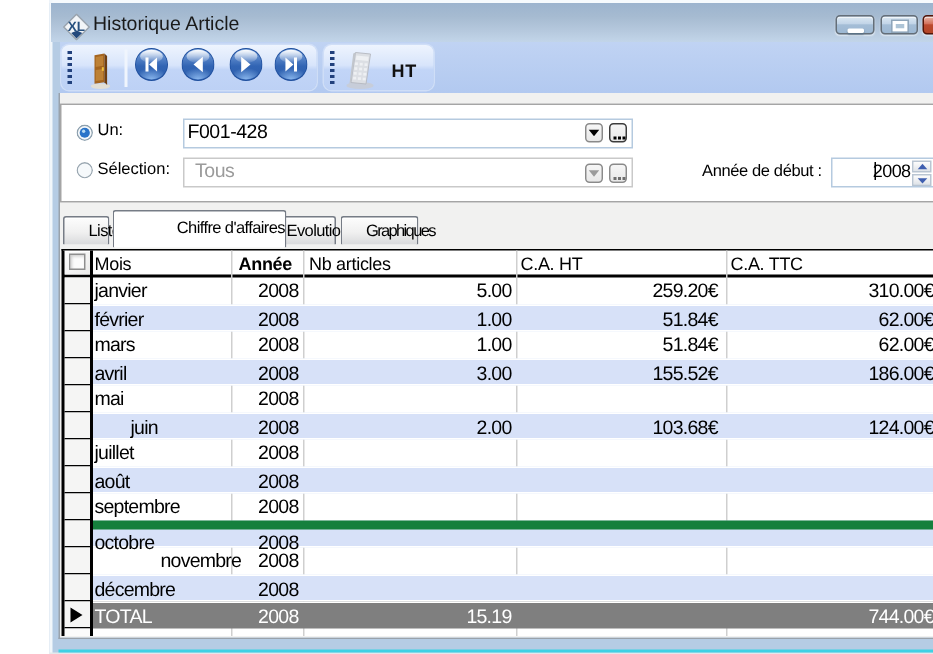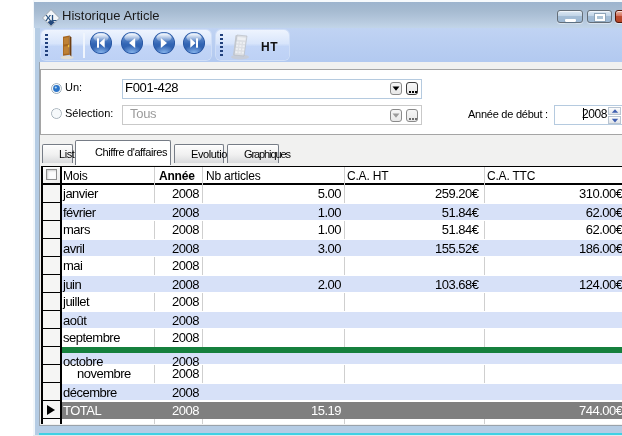--- a/index.html
+++ b/index.html
@@ -208,21 +208,21 @@
             <path d="M2.8 4.8 L9.2 4.8 L6 1.2 Z" fill="#3f5fb0"></path>
           </svg>
         </div>
       <div class="spinb" style="left:567px;top:45.5px;">
           <svg width="12" height="7" viewBox="0 0 12 7">
             <path d="M2.8 1.8 L9.2 1.8 L6 5.4 Z" fill="#3f5fb0"></path>
           </svg>
         </div>
     </div>
     <div class="tab" style="left:2px;top:82px;width:31px;height:19px;line-height:18px;z-index:1;">Liste</div>
-    <div class="tab" id="tabsel" style="left:35px;top:78px;width:96px;height:25px;line-height:22px;">Chiffre d'affaires</div>
+    <div class="tab" id="tabsel" style="left:35px;top:78px;width:116px;height:25px;line-height:22px;text-align:right;">Chiffre d'affaires</div>
     <div class="tab" style="left:134px;top:82px;width:50px;height:19px;line-height:18px;z-index:1;">Evolution</div>
     <div class="tab" style="left:187px;top:82px;width:52px;height:19px;line-height:18px;z-index:1;letter-spacing:-1.1px;">Graphiques</div>
     <div id="table">
       <div style="position:absolute;left:1px;top:1px;width:601px;height:15px;background:#fff;"></div>
       <div style="position:absolute;left:0;top:16px;width:603px;height:2px;background:#000;"></div>
       <div style="position:absolute;left:1px;top:1px;width:17px;height:15px;background:linear-gradient(135deg,#fdfdfd,#ebebea);"></div>
       <div style="position:absolute;left:4px;top:2px;width:11px;height:11px;background:#fcfcfc;border:1px solid #8e8e8e;box-shadow:inset 1px 1px 2px #cfcfcf;"></div>
       <div class="hdr" style="left:21px;">Mois</div>
       <div class="hdr" style="left:117px;font-weight:bold;">Année</div>
       <div class="hdr" style="left:164px;">Nb articles</div>
@@ -262,21 +262,21 @@
           <div class="cell num" style="left:420px;width:141.5px;">186.00€</div>
         </div>
       <div class="row" style="top:90px;">
           <div class="cell" style="left:2px;width:90px;">mai</div>
           <div class="cell num" style="left:93px;width:45px;">2008</div>
           <div class="cell num" style="left:141px;width:139px;"></div>
           <div class="cell num" style="left:283px;width:134.5px;"></div>
           <div class="cell num" style="left:420px;width:141.5px;"></div>
         </div>
       <div class="row" style="top:108px;background:#d7e1f8;border-top:1px solid #fff;border-bottom:1px solid #fff;">
-          <div class="cell" style="left:2px;width:90px;">juin</div>
+          <div class="cell" style="left:2px;width:90px;padding-left:24px;">juin</div>
           <div class="cell num" style="left:93px;width:45px;">2008</div>
           <div class="cell num" style="left:141px;width:139px;">2.00</div>
           <div class="cell num" style="left:283px;width:134.5px;">103.68€</div>
           <div class="cell num" style="left:420px;width:141.5px;">124.00€</div>
         </div>
       <div class="row" style="top:126px;">
           <div class="cell" style="left:2px;width:90px;">juillet</div>
           <div class="cell num" style="left:93px;width:45px;">2008</div>
           <div class="cell num" style="left:141px;width:139px;"></div>
           <div class="cell num" style="left:283px;width:134.5px;"></div>
@@ -297,21 +297,21 @@
           <div class="cell num" style="left:420px;width:141.5px;"></div>
         </div>
       <div class="row" style="top:180px;background:#d7e1f8;border-top:6px solid #15803d;border-bottom:1px solid #fff;">
           <div class="cell" style="left:2px;width:90px;">octobre</div>
           <div class="cell num" style="left:93px;width:45px;">2008</div>
           <div class="cell num" style="left:141px;width:139px;"></div>
           <div class="cell num" style="left:283px;width:134.5px;"></div>
           <div class="cell num" style="left:420px;width:141.5px;"></div>
         </div>
       <div class="row" style="top:198px;">
-          <div class="cell" style="left:16px;width:80px;">novembre</div>
+          <div class="cell" style="left:2px;width:80px;padding-left:44px;">novembre</div>
           <div class="cell num" style="left:93px;width:45px;">2008</div>
           <div class="cell num" style="left:141px;width:139px;"></div>
           <div class="cell num" style="left:283px;width:134.5px;"></div>
           <div class="cell num" style="left:420px;width:141.5px;"></div>
         </div>
       <div class="row" style="top:216px;background:#d7e1f8;border-top:1px solid #fff;border-bottom:1px solid #fff;">
           <div class="cell" style="left:2px;width:90px;">décembre</div>
           <div class="cell num" style="left:93px;width:45px;">2008</div>
           <div class="cell num" style="left:141px;width:139px;"></div>
           <div class="cell num" style="left:283px;width:134.5px;"></div>

